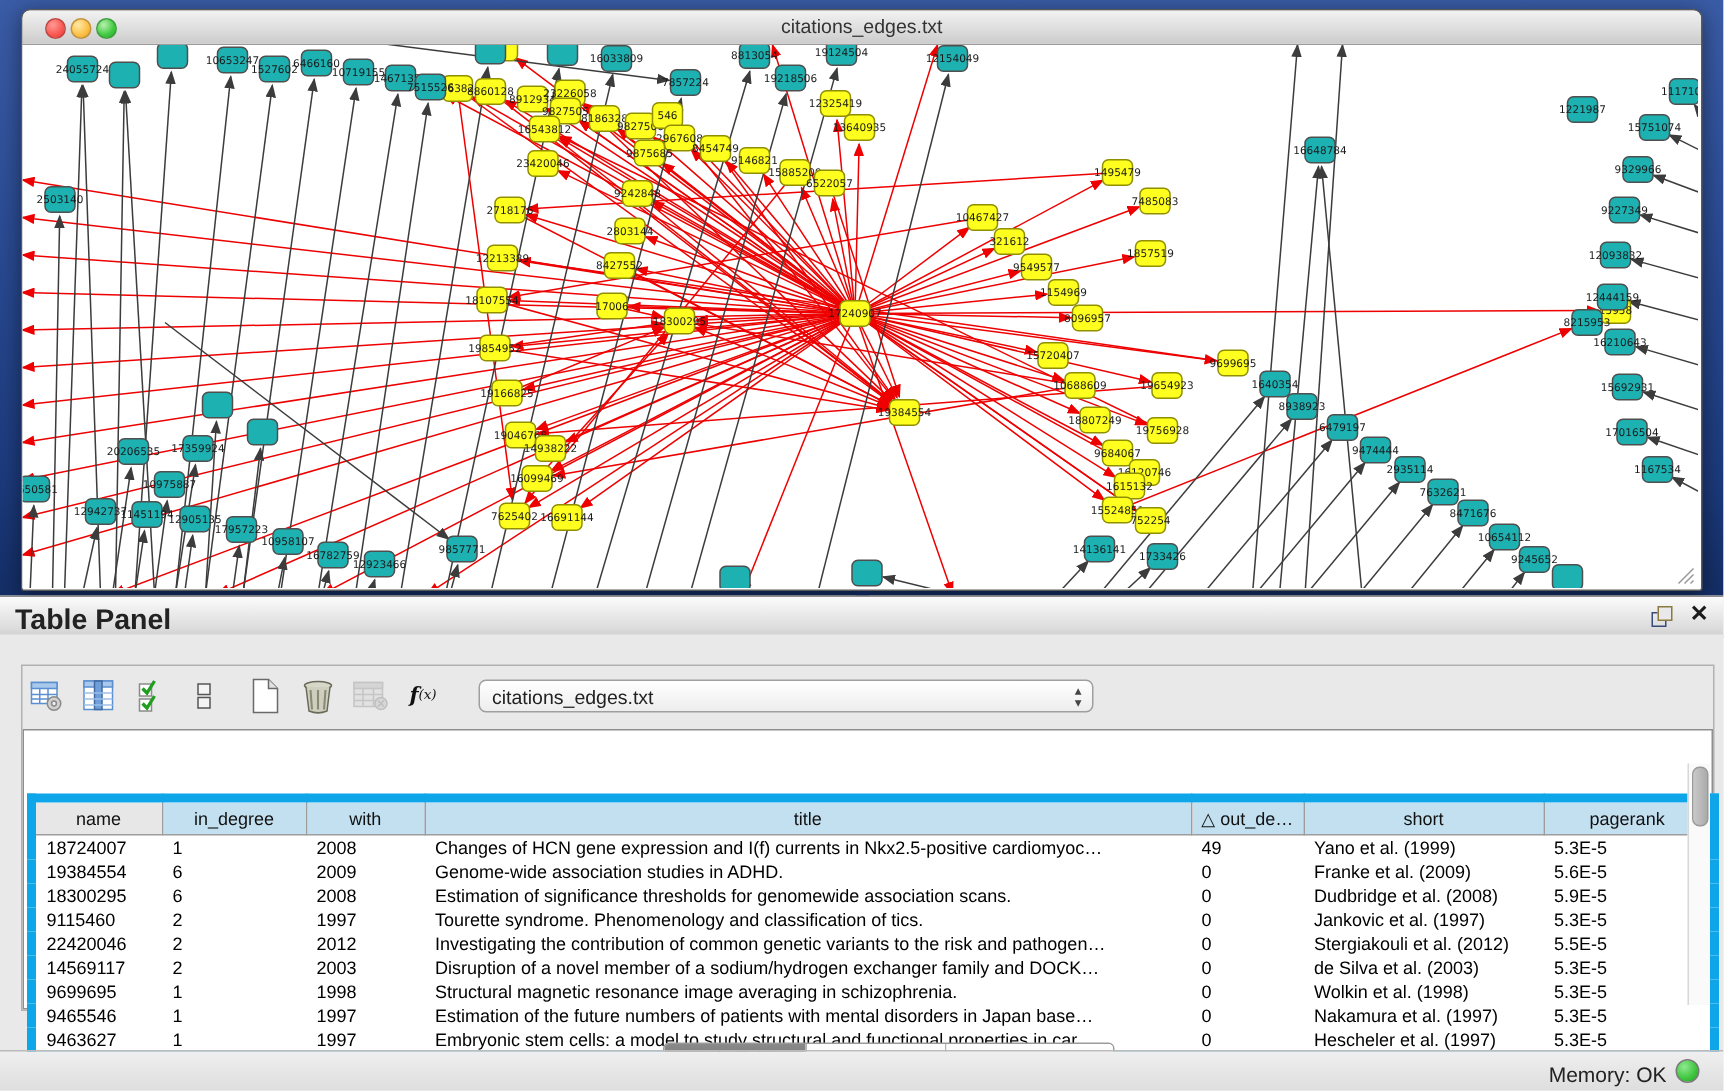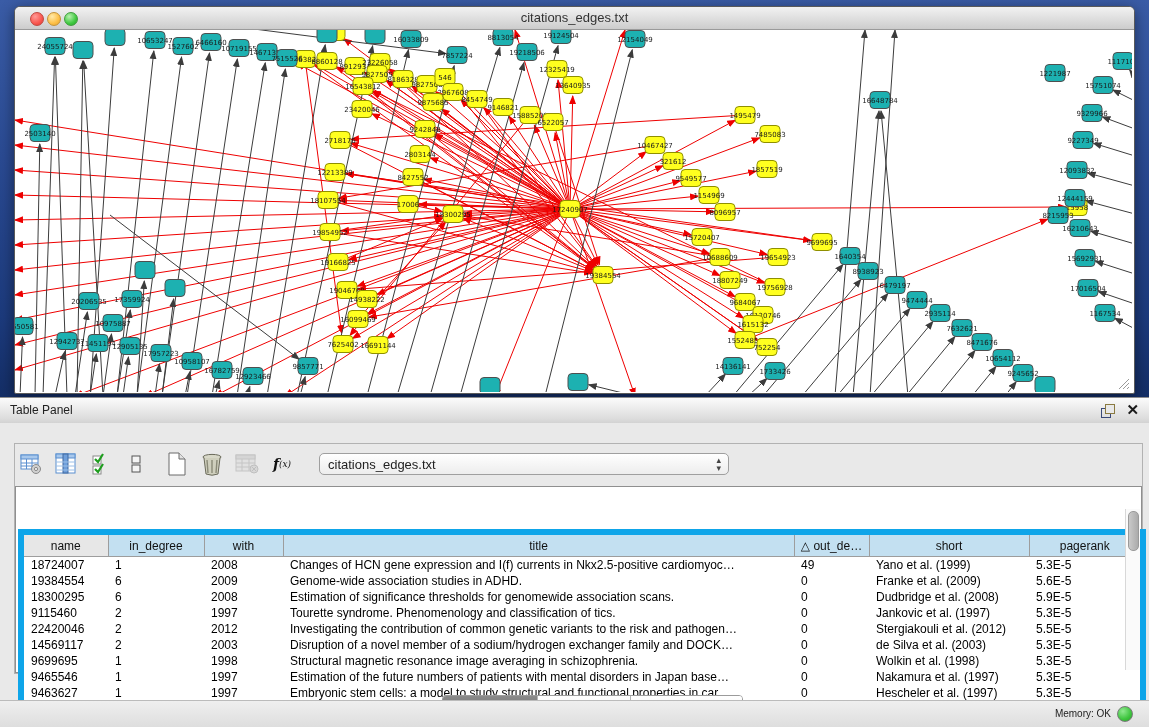--- a/index.html
+++ b/index.html
@@ -10,21 +10,21 @@
   .titlebar{height:22px;border-radius:5px 5px 0 0;background:linear-gradient(180deg,#f2f2f2,#d8d8d8 70%,#cccccc);border-bottom:1px solid #9a9a9a;position:relative;}
   .title-text{position:absolute;left:0;right:0;top:3px;text-align:center;font-size:13px;color:#333;}
   .tl{position:absolute;top:5px;width:12px;height:12px;border-radius:50%;}
   .tl.red{left:15px;background:radial-gradient(circle at 35% 30%,#ff9a96,#f9564f 60%,#d93b33);border:1px solid #c14740;}
   .tl.yellow{left:32px;background:radial-gradient(circle at 35% 30%,#ffe9a8,#fdbf45 60%,#e0a030);border:1px solid #c49338;}
   .tl.green{left:49px;background:radial-gradient(circle at 35% 30%,#b8f0b0,#3ec93f 60%,#2aa12d);border:1px solid #3e9e3c;}
   .graph-area{position:absolute;left:0;top:23px;width:1117px;height:362px;background:#fff;overflow:hidden;}
   .sash-notch{position:absolute;left:570px;top:394px;width:10px;height:3px;background:#0e2350;border-radius:1px;}
   
   .panel-header{position:absolute;left:0;top:397px;width:1149px;height:26px;background:linear-gradient(180deg,#fbfbfb,#dcdcdc 80%,#d0d0d0);border-bottom:1px solid #a8a8a8;border-top:1px solid #8d8d8d;}
-  .panel-title{position:absolute;left:10px;top:5px;font-size:12px;color:#222;}
+  .panel-title{position:absolute;left:10px;top:5px;font-size:19px;color:#222;font-weight:bold;}
   .float-icon{position:absolute;right:34px;top:6px;width:14px;height:14px;}
   .float-icon .sq1{position:absolute;left:0;bottom:0;width:8px;height:8px;border:1px solid #3a4a78;background:transparent;}
   .float-icon .sq2{position:absolute;right:0;top:0;width:8px;height:8px;border:1px solid #8a7a40;background:#e9e9e9;}
   .close-icon{position:absolute;right:10px;top:4px;font-size:15px;font-weight:bold;color:#1a1a1a;line-height:16px;}
   .panel-body{position:absolute;left:0;top:423px;width:1149px;height:277px;background:#e9e9e9;}
   .group-box{position:absolute;left:14px;top:20px;width:1127px;height:229px;border:1px solid #b2b2b2;background:#e9e9e9;}
   
   .toolbar{position:absolute;left:4px;top:5px;height:30px;display:flex;align-items:center;gap:11px;}
   .tbtn{width:24px;height:24px;display:flex;align-items:center;justify-content:center;}
   .fx{font-family:"DejaVu Serif",serif;font-style:italic;font-size:14px;color:#111;}
@@ -39,21 +39,21 @@
   .tbl-wrap{position:absolute;left:0px;top:42px;width:1125px;height:185px;background:#fff;border:1px solid #8f8f8f;}
   .scrollbar{position:absolute;right:1px;top:22px;width:14px;height:161px;background:#fafafa;border-left:1px solid #d8d8d8;}
   .scroll-thumb{position:absolute;left:2px;top:2px;width:9px;height:38px;border-radius:5px;background:linear-gradient(90deg,#c9c9c9,#ababab);border:1px solid #9a9a9a;}
   
   .tabs{position:absolute;left:427px;top:251px;height:20px;display:flex;border:1px solid #9b9b9b;border-radius:4px;overflow:hidden;background:#fdfdfd;box-shadow:0 1px 0 rgba(255,255,255,.7);}
   .tab{padding:0 14px;font-size:13px;color:#222;display:flex;align-items:center;border-right:1px solid #b5b5b5;background:linear-gradient(180deg,#ffffff,#f1f1f1);}
   .tab:last-child{border-right:none;}
   .tab.active{background:linear-gradient(180deg,#8a8a8a,#6b6b6b);color:#efefef;text-shadow:0 -1px 0 rgba(0,0,0,.3);}
   
   .statusbar{position:absolute;left:0;top:700px;width:1149px;height:27px;background:linear-gradient(180deg,#efefef,#dddddd);border-top:1px solid #bbb;}
-  .mem{position:absolute;right:38px;top:7px;font-size:10px;color:#222;}
+  .mem{position:absolute;right:38px;top:7px;font-size:14px;color:#222;}
   .mem-dot{position:absolute;right:16px;top:5px;width:14px;height:14px;border-radius:50%;background:radial-gradient(circle at 35% 30%,#8fe98f,#3dc43d 60%,#2a9e2a);border:1px solid #7a7a7a;}
   svg text{font-family:"DejaVu Sans",sans-serif;}
 </style>
 </head>
 <body>
 
 <div class="desktop">
   <div class="net-window">
     <div class="titlebar">
       <span class="tl red"></span>

